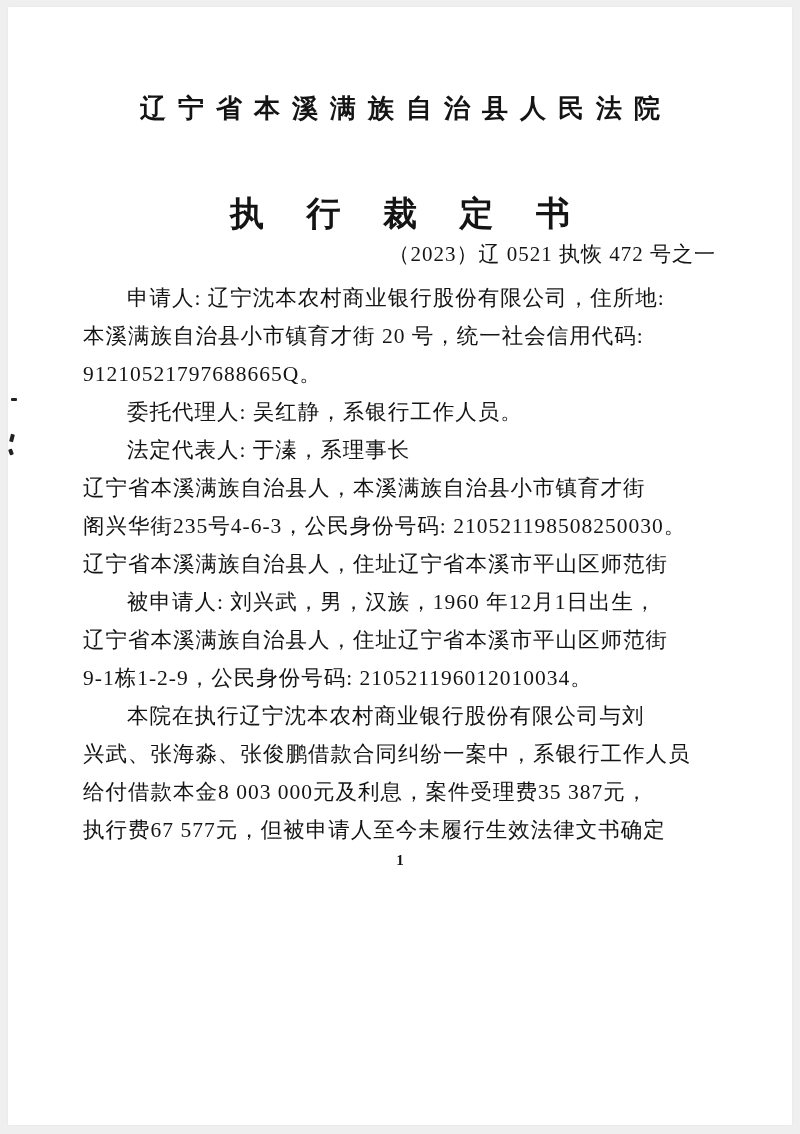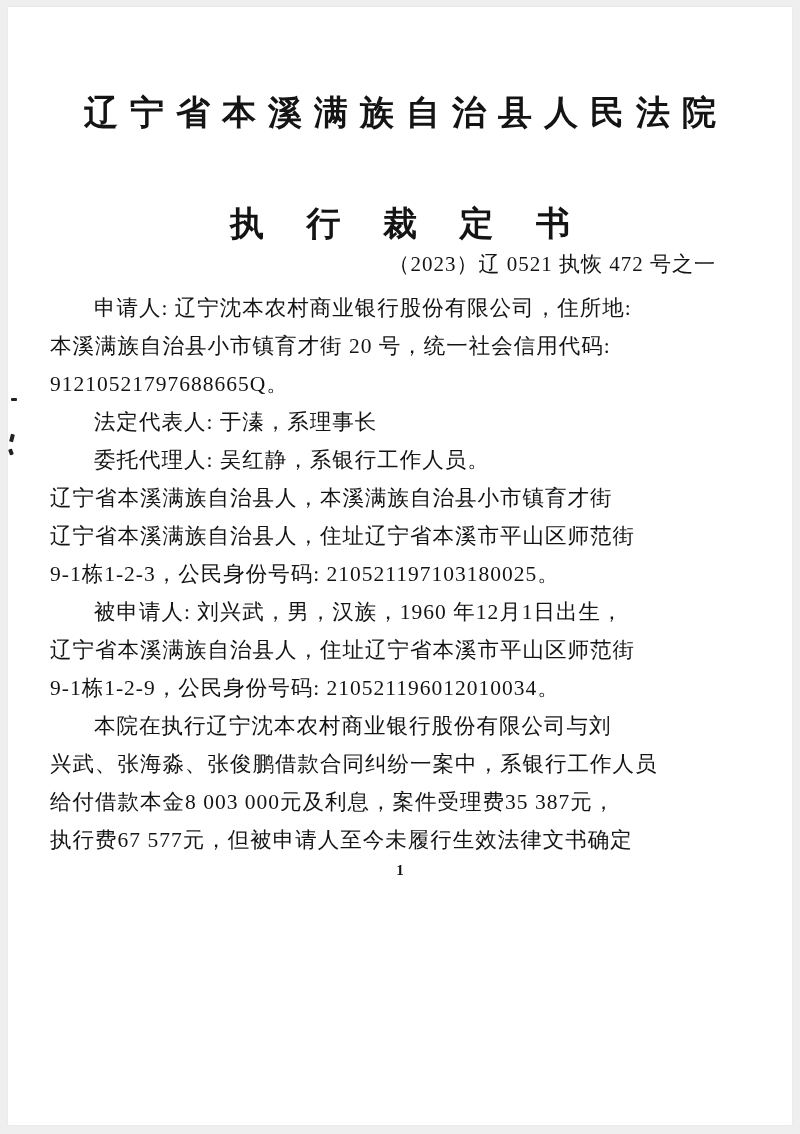--- a/index.html
+++ b/index.html
@@ -27,21 +27,21 @@
     left: 8px;
     top: 7px;
     width: 784px;
     height: 1118px;
     background: var(--paper);
     box-shadow: 0 0 2px rgba(0,0,0,0.06);
   }
   .court-name {
     padding-top: 86px;
     text-align: center;
-    font-size: 34px;
+    font-size: 26px;
     font-weight: 700;
     letter-spacing: 12px;
     text-indent: 12px; 
     line-height: 1.2;
     white-space: nowrap;
   }
   .doc-title {
     margin-top: 70px;
     text-align: center;
     font-size: 34px;
@@ -54,21 +54,21 @@
   .case-number {
     text-align: right;
     padding-right: 76px;
     font-size: 21px;
     letter-spacing: 1px;
     line-height: 38px;
     font-weight: 500;
   }
   .doc-body {
     margin-top: 6px;
-    padding-left: 42px;
+    padding-left: 75px;
     padding-right: 82px;
     font-size: 21.5px;
     line-height: 38px;
     letter-spacing: 1px;
     font-weight: 500;
   }
   .doc-body .line {
     white-space: nowrap;
   }
   .doc-body .line.indent {
@@ -118,25 +118,25 @@
 
     <h2 class="doc-title">执 行 裁 定 书</h2>
 
     <div class="case-number">（2023）辽 0521 执恢 472 号之一</div>
 
     <div class="doc-body">
 
     <div class="line indent">申请人: 辽宁沈本农村商业银行股份有限公司，住所地:</div>
         <div class="line">本溪满族自治县小市镇育才街 20 号，统一社会信用代码:</div>
         <div class="line">91210521797688665Q。</div>
+        <div class="line indent">委托代理人: 吴红静，系银行工作人员。</div>
         <div class="line indent">法定代表人: 于溱，系理事长</div>
-        <div class="line indent">委托代理人: 吴红静，系银行工作人员。</div>
         <div class="line">辽宁省本溪满族自治县人，本溪满族自治县小市镇育才街</div>
+        <div class="line">阁兴华街235号4-6-3，公民身份号码: 210521198508250030。</div>
         <div class="line">辽宁省本溪满族自治县人，住址辽宁省本溪市平山区师范街</div>
-        <div class="line">9-1栋1-2-3，公民身份号码: 210521197103180025。</div>
         <div class="line indent">被申请人: 刘兴武，男，汉族，1960 年12月1日出生，</div>
         <div class="line">辽宁省本溪满族自治县人，住址辽宁省本溪市平山区师范街</div>
         <div class="line">9-1栋1-2-9，公民身份号码: 210521196012010034。</div>
         <div class="line indent">本院在执行辽宁沈本农村商业银行股份有限公司与刘</div>
         <div class="line">兴武、张海淼、张俊鹏借款合同纠纷一案中，系银行工作人员</div>
         <div class="line">给付借款本金8 003 000元及利息，案件受理费35 387元，</div>
         <div class="line">执行费67 577元，但被申请人至今未履行生效法律文书确定</div>
       </div>
 
     <div class="page-number">1</div>

